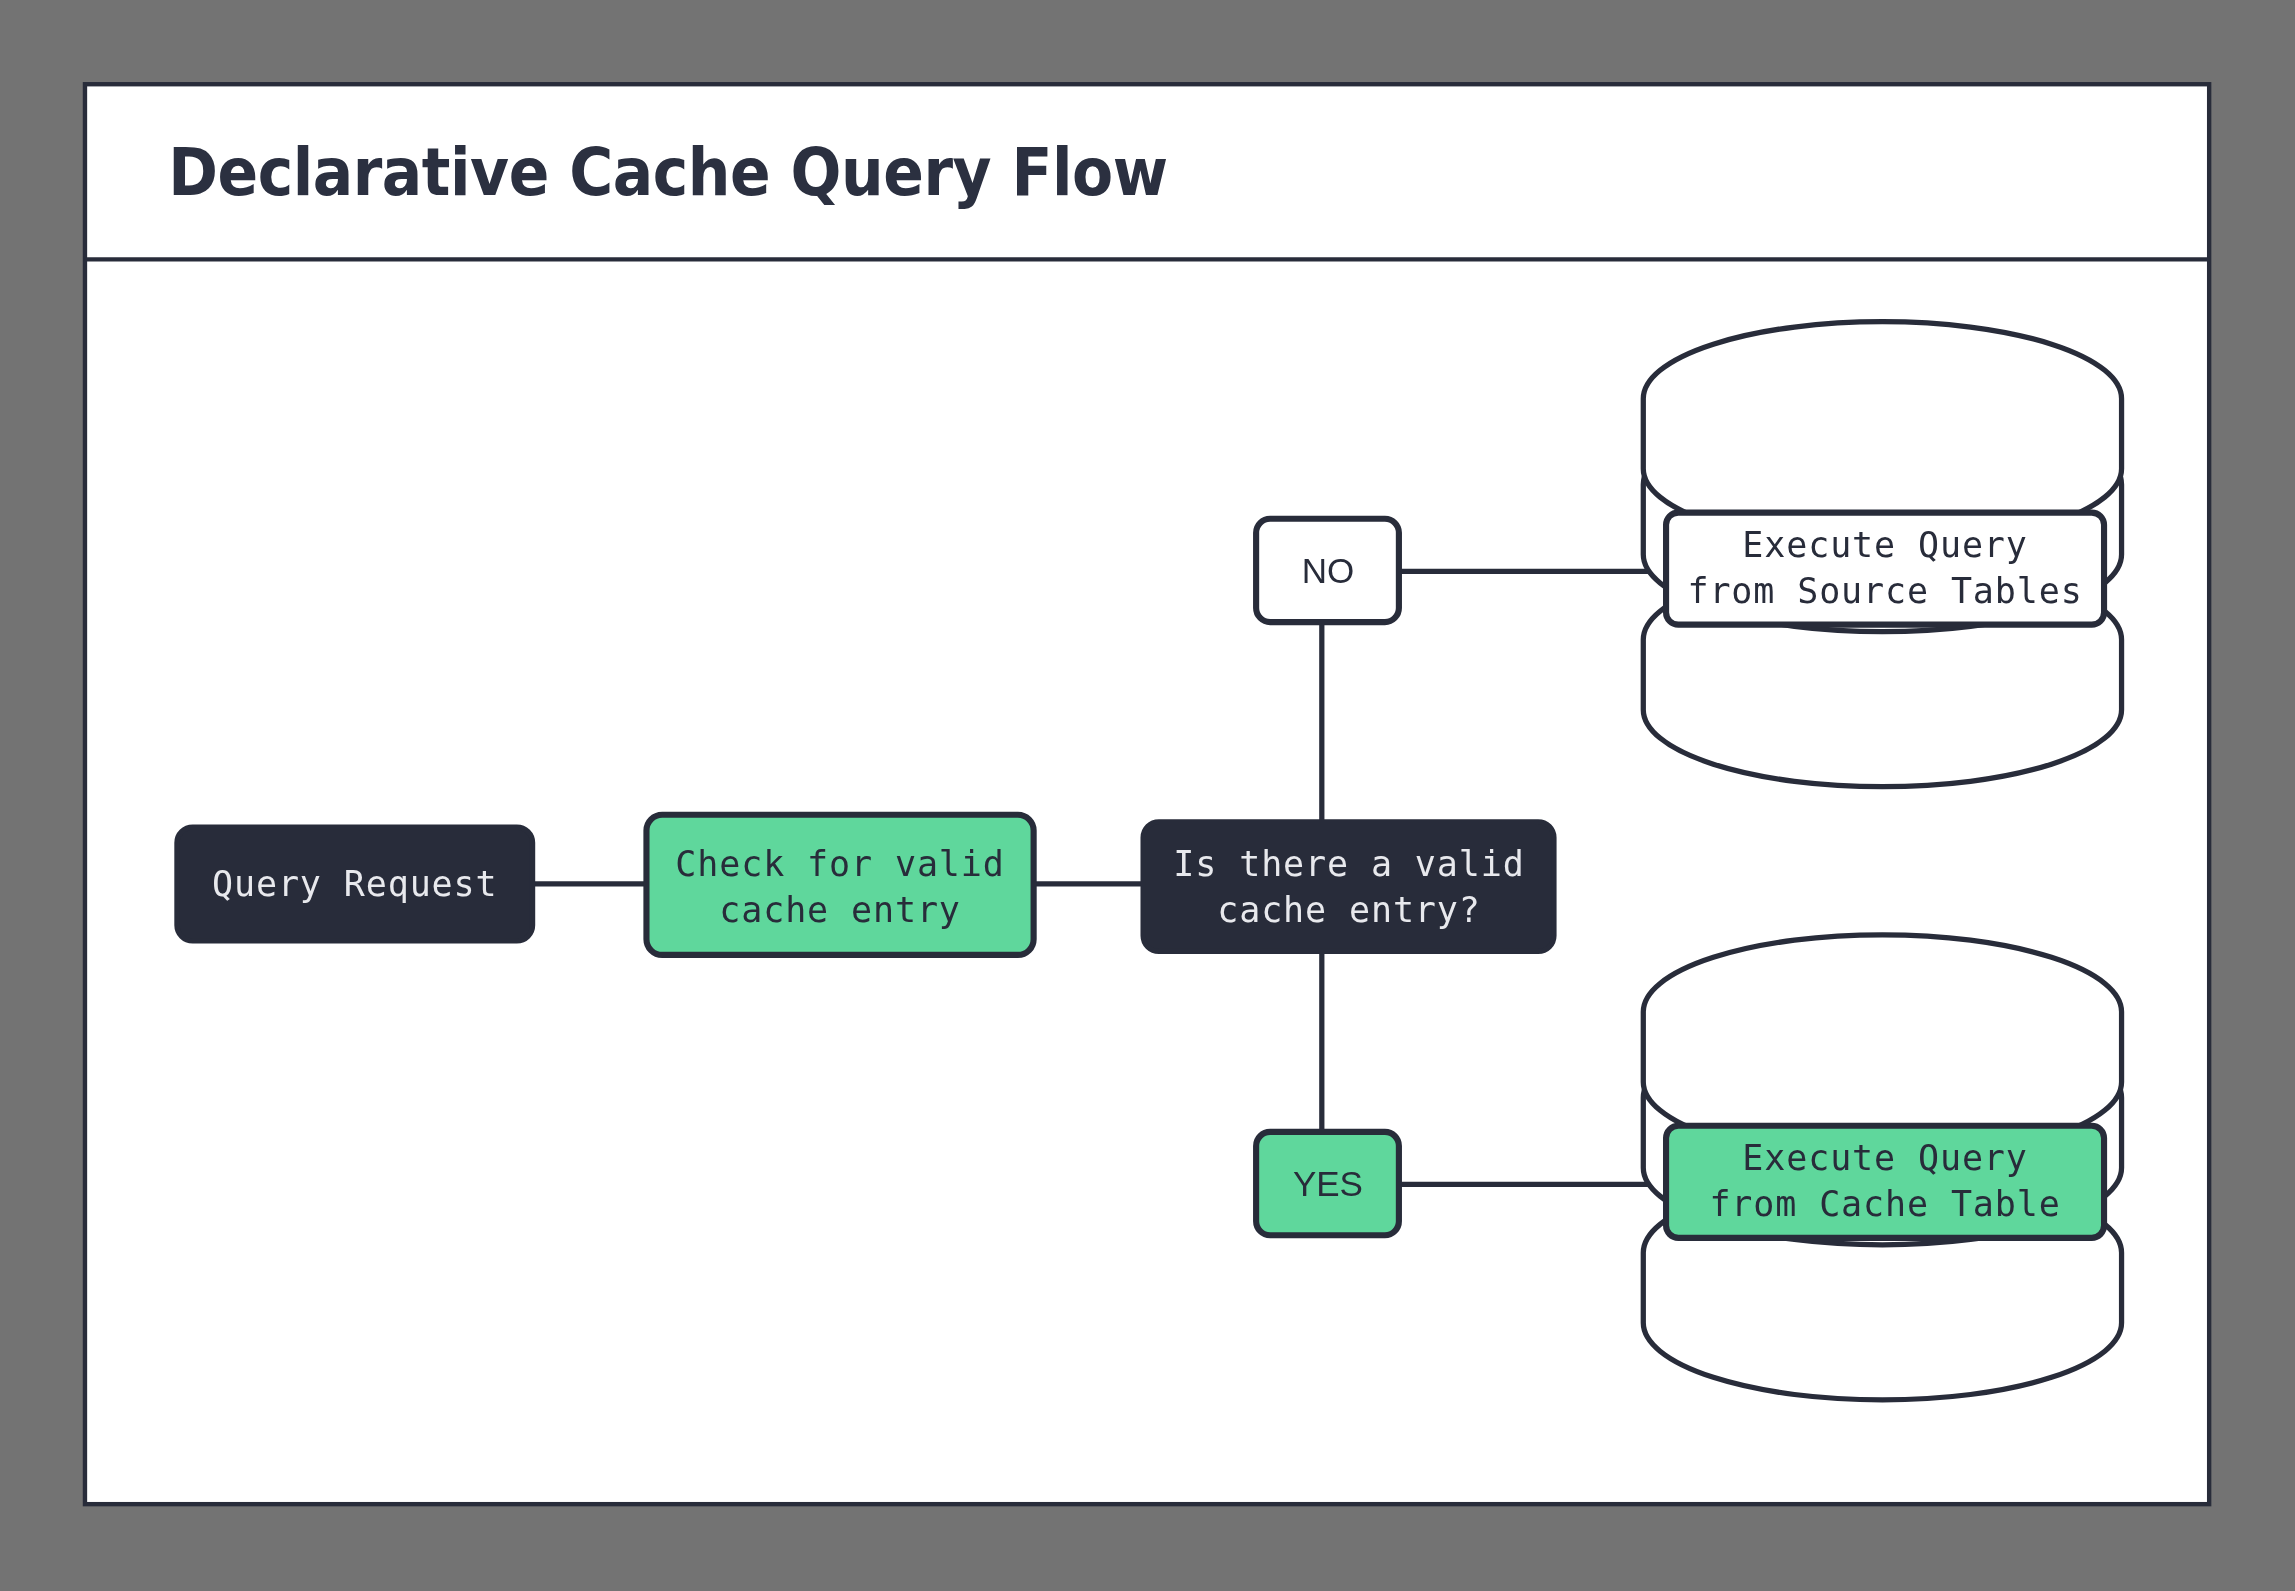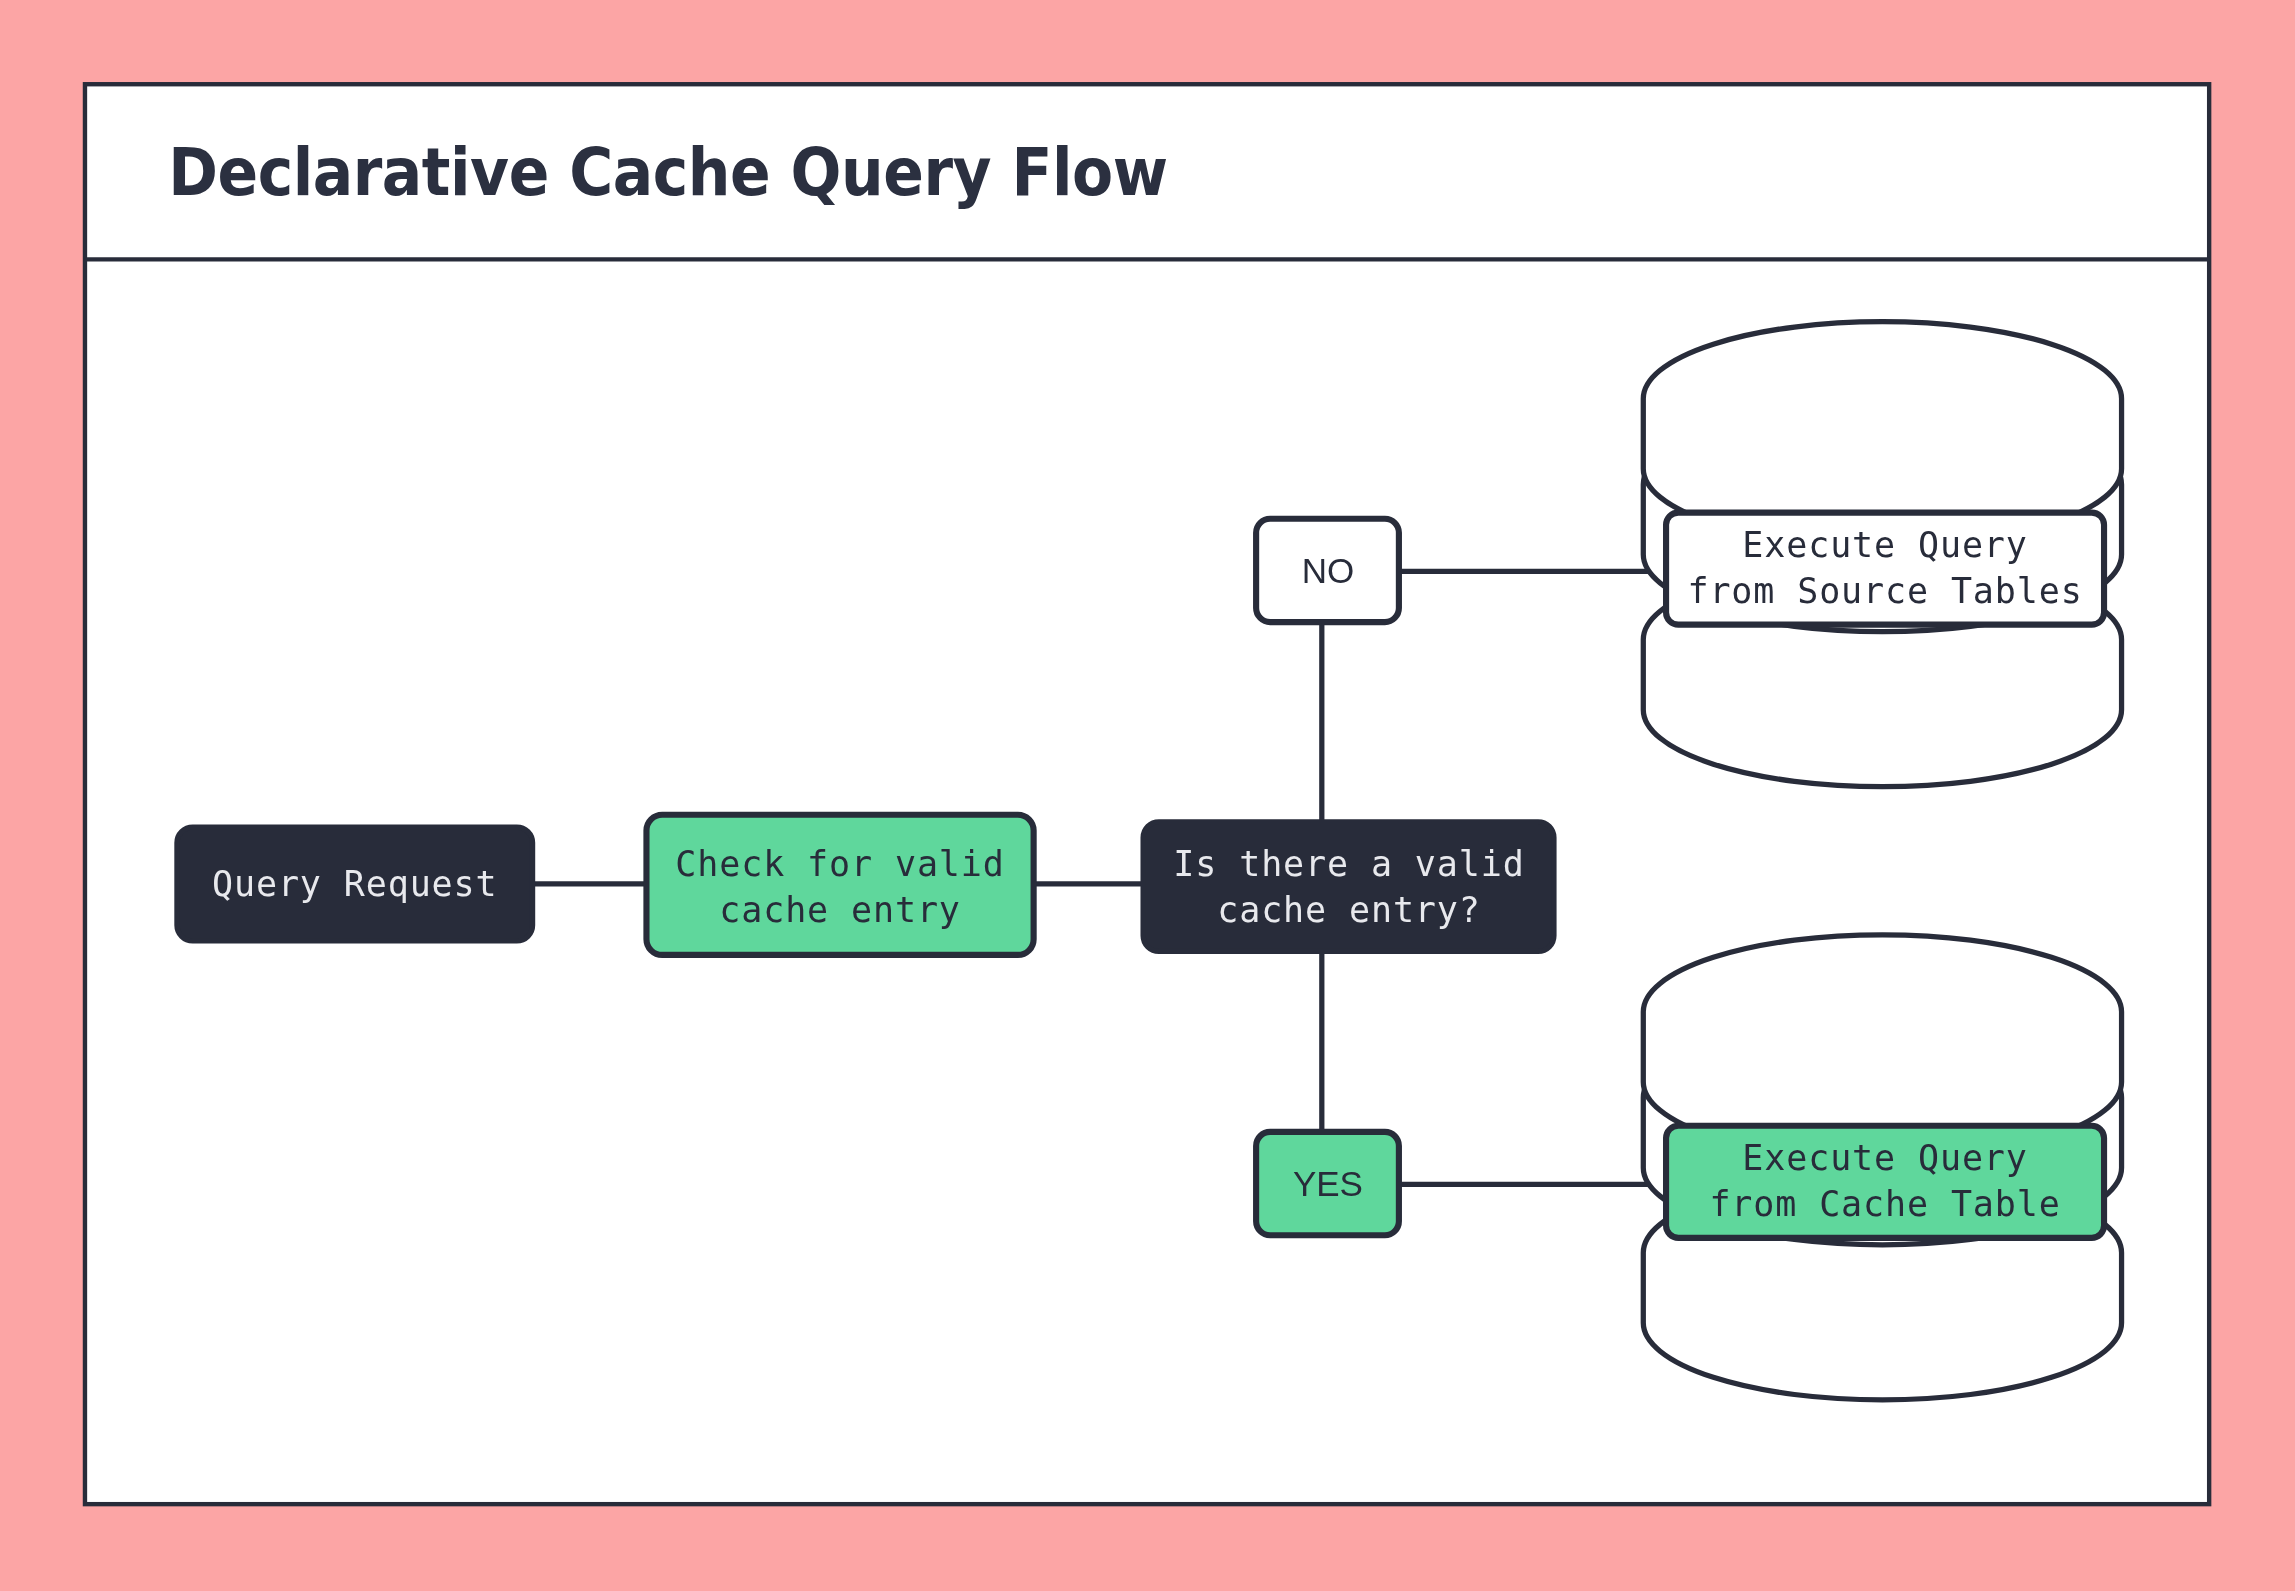--- a/index.html
+++ b/index.html
@@ -4,21 +4,21 @@
 <style>
   html, body {
     margin: 0;
     padding: 0;
     background: #ffffff;
   }
   #stage {
     position: relative;
     width: 2295px;
     height: 1591px;
-    background: #fca5a5;
+    background: #737373;
     overflow: hidden;
     font-family: "Liberation Sans", sans-serif;
   }
   #diagram-svg {
     position: absolute;
     inset: 0;
     width: 2295px;
     height: 1591px;
   }
   .frame-rect {

